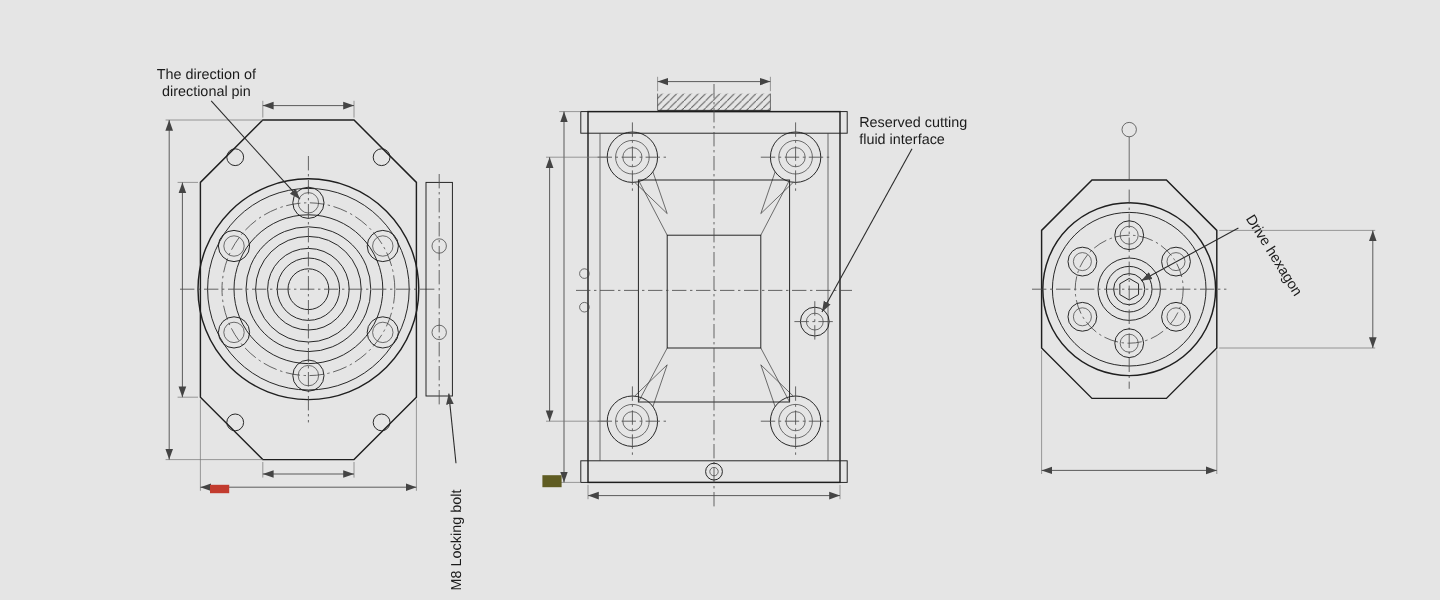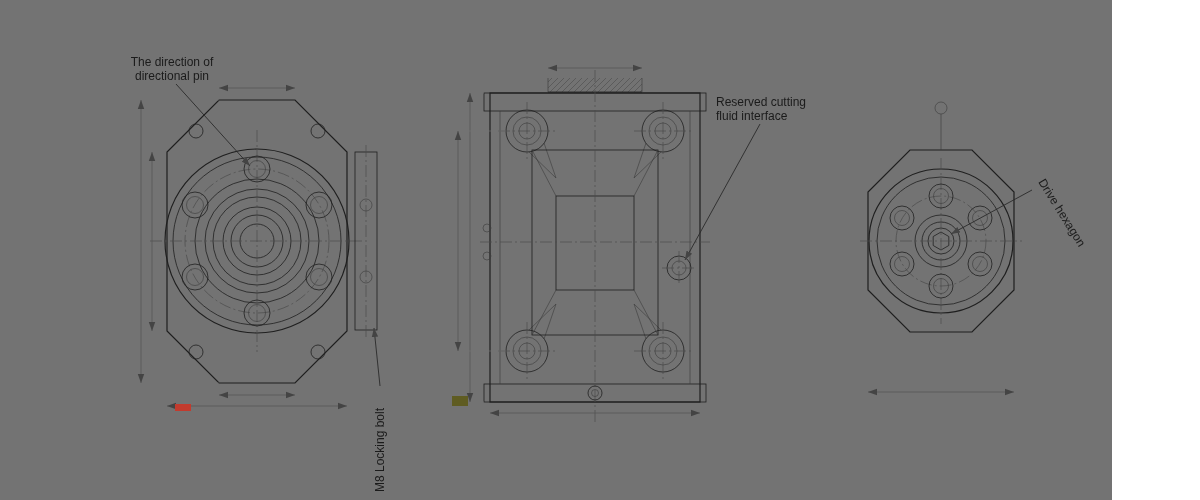--- a/index.html
+++ b/index.html
@@ -1,19 +1,19 @@
 <!DOCTYPE html>
 <html style="--line: #1f1f1f; --dim: #555555;"><head>
 <meta charset="utf-8">
 <style>
   html,body{margin:0;padding:0;background:#ffffff;}
   .canvas{
     position:relative;
-    width:1112px;height:500px;
-    background:#737373;
+    width:1200px;height:500px;
+    background:#e5e5e5;
     overflow:hidden;
     font-family:"Liberation Sans", sans-serif;
     text-align:right;
   }
   svg{display:block;}
   .outline{stroke:var(--line,#1f1f1f);stroke-width:1.2;fill:none;}
   .detail{stroke:var(--line,#1f1f1f);stroke-width:0.8;fill:none;}
   .thin{stroke:#3a3a3a;stroke-width:0.6;fill:none;}
   .centerline{stroke:#4a4a4a;stroke-width:0.7;fill:none;stroke-dasharray:12 3 2 3;}
   .dim{stroke:var(--dim,#555);stroke-width:0.8;fill:none;}

